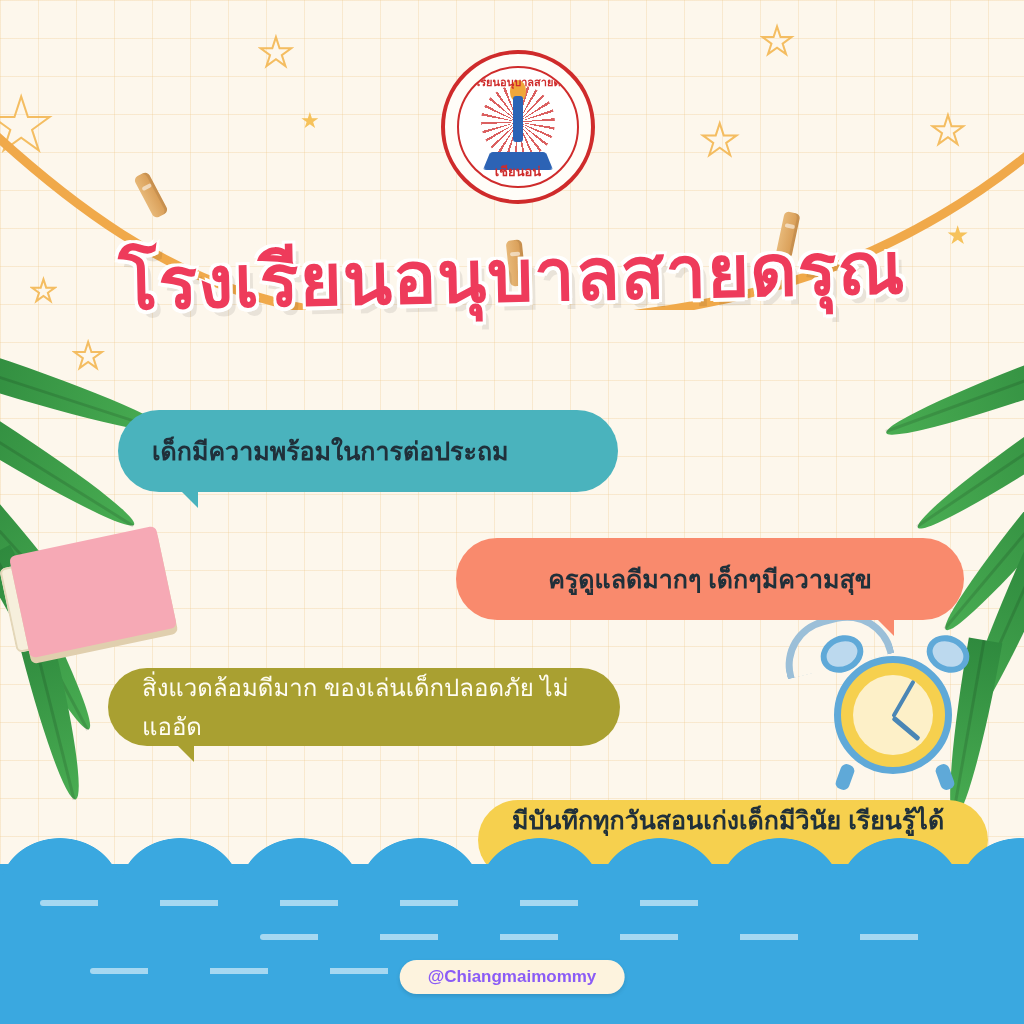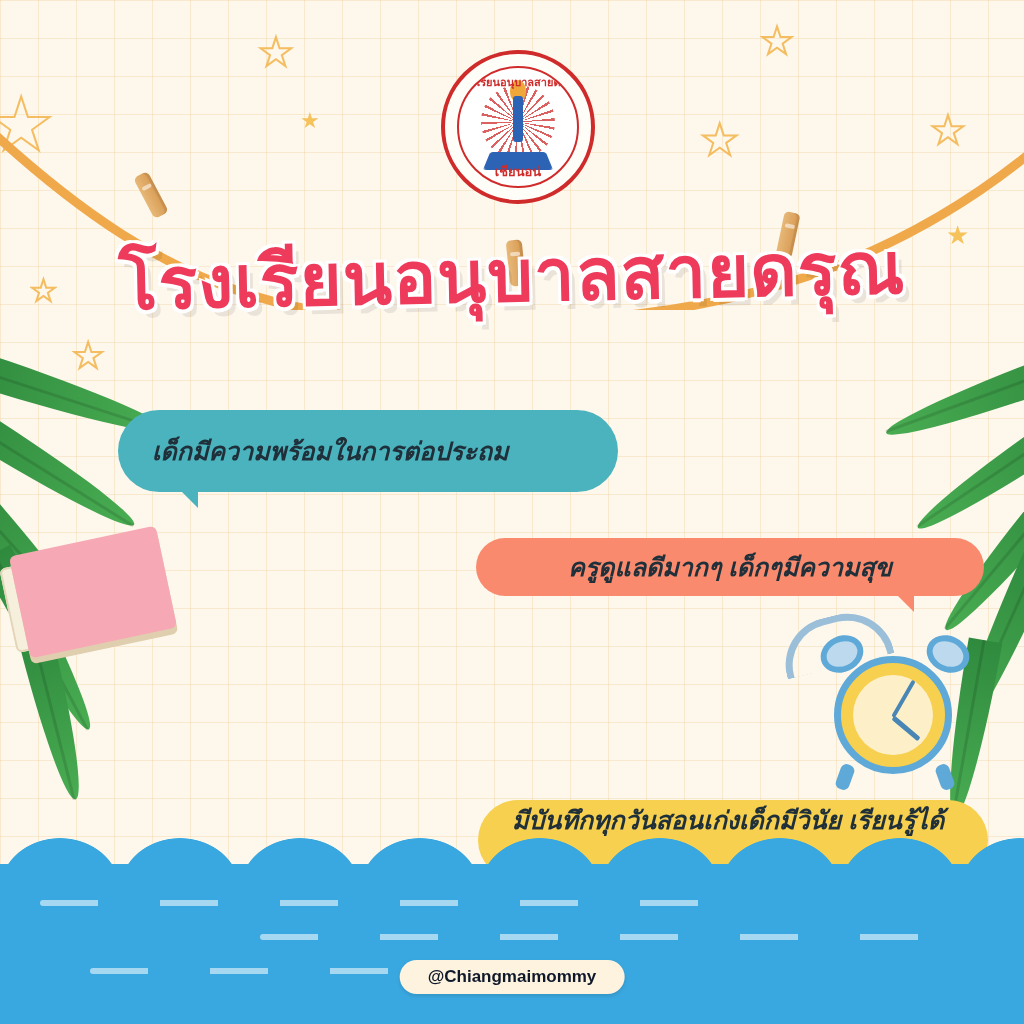--- a/index.html
+++ b/index.html
@@ -98,29 +98,29 @@
       3px 3px 0 #fff, -3px 3px 0 #fff, 3px -3px 0 #fff, -3px -3px 0 #fff,
       0 4px 0 #fff, 6px 8px 0 rgba(0,0,0,.08);
     transform:rotate(-1.2deg);
     white-space:nowrap;
   }
   
   .bubble{
     position:absolute;border-radius:44px;
     display:flex;align-items:center;
     font-size:25px;font-weight:bold;color:#20303a;
-    padding:0 34px;box-sizing:border-box;font-style:italic;
+    padding:0 34px;box-sizing:border-box;
   }
   .bubble .tail{
     position:absolute;bottom:-16px;width:0;height:0;
     border-left:26px solid transparent;border-right:0 solid transparent;
   }
   .b1{left:118px;top:410px;width:500px;height:82px;background:#4ab3bd;}
   .b1 .tail{left:54px;border-top:26px solid #4ab3bd;}
-  .b2{left:476px;top:538px;width:508px;height:58px;background:#f98a6d;justify-content:center;}
+  .b2{left:456px;top:538px;width:508px;height:82px;background:#f98a6d;justify-content:center;}
   .b2 .tail{right:70px;border-right:26px solid transparent;border-left:0;border-top:26px solid #f98a6d;transform:scaleX(-1);}
   .b3{left:108px;top:668px;width:512px;height:78px;background:#a9a031;font-weight:normal;color:#fffdf3;}
   .b3 .tail{left:60px;border-top:26px solid #a9a031;}
   .b4{left:478px;top:800px;width:510px;height:80px;background:#f6d04e;justify-content:center;}
   .b4 .tail{right:74px;border-right:26px solid transparent;border-left:0;border-top:26px solid #f6d04e;transform:scaleX(-1);}
   .b3-text{font-size:24px;}
   .frond{
     position:absolute;width:210px;height:34px;
     background:linear-gradient(to right,#2f8a3e,#49ad52);
     border-radius:0 100% 100% 0 / 0 50% 50% 0;
@@ -169,21 +169,21 @@
   .clock .foot.r{right:18px;transform:rotate(-20deg);}
   
   .handle{
     position:absolute;left:780px;top:616px;width:96px;height:44px;
     border:7px solid #9bbfd8;border-bottom:none;border-radius:48px 48px 0 0;
     transform:rotate(-14deg);
   }
   
   .footer-pill{
     position:absolute;left:50%;transform:translateX(-50%);bottom:30px;
-    background:#fdf3de;color:#0f172a;border-radius:20px;
+    background:#fdf3de;color:#8b5cf6;border-radius:20px;
     padding:7px 28px;font-size:17px;font-weight:bold;
     box-shadow:0 2px 4px rgba(0,0,0,.12);
   }
 </style>
 </head>
 <body>
 
 <div id="poster">
 
   <div class="grid"></div>
@@ -252,20 +252,24 @@
   <div class="bubble b1">
     <span>เด็กมีความพร้อมในการต่อประถม</span>
     <span class="tail"></span>
   </div>
 
   <div class="bubble b2">
     <span>ครูดูแลดีมากๆ เด็กๆมีความสุข</span>
     <span class="tail"></span>
   </div>
 
+  <div class="bubble b3">
+    <span class="b3-text">สิ่งแวดล้อมดีมาก ของเล่นเด็กปลอดภัย ไม่แออัด</span>
+    <span class="tail"></span>
+  </div>
 
   <div class="bubble b4">
     <span>มีบันทึกทุกวันสอนเก่งเด็กมีวินัย เรียนรู้ได้เร็ว</span>
     <span class="tail"></span>
   </div>
 
   <div class="water">
     <div class="wave-line" style="top:36px;left:40px;right:300px;"></div>
     <div class="wave-line" style="top:70px;left:260px;right:80px;"></div>
     <div class="wave-line" style="top:104px;left:90px;right:420px;"></div>

